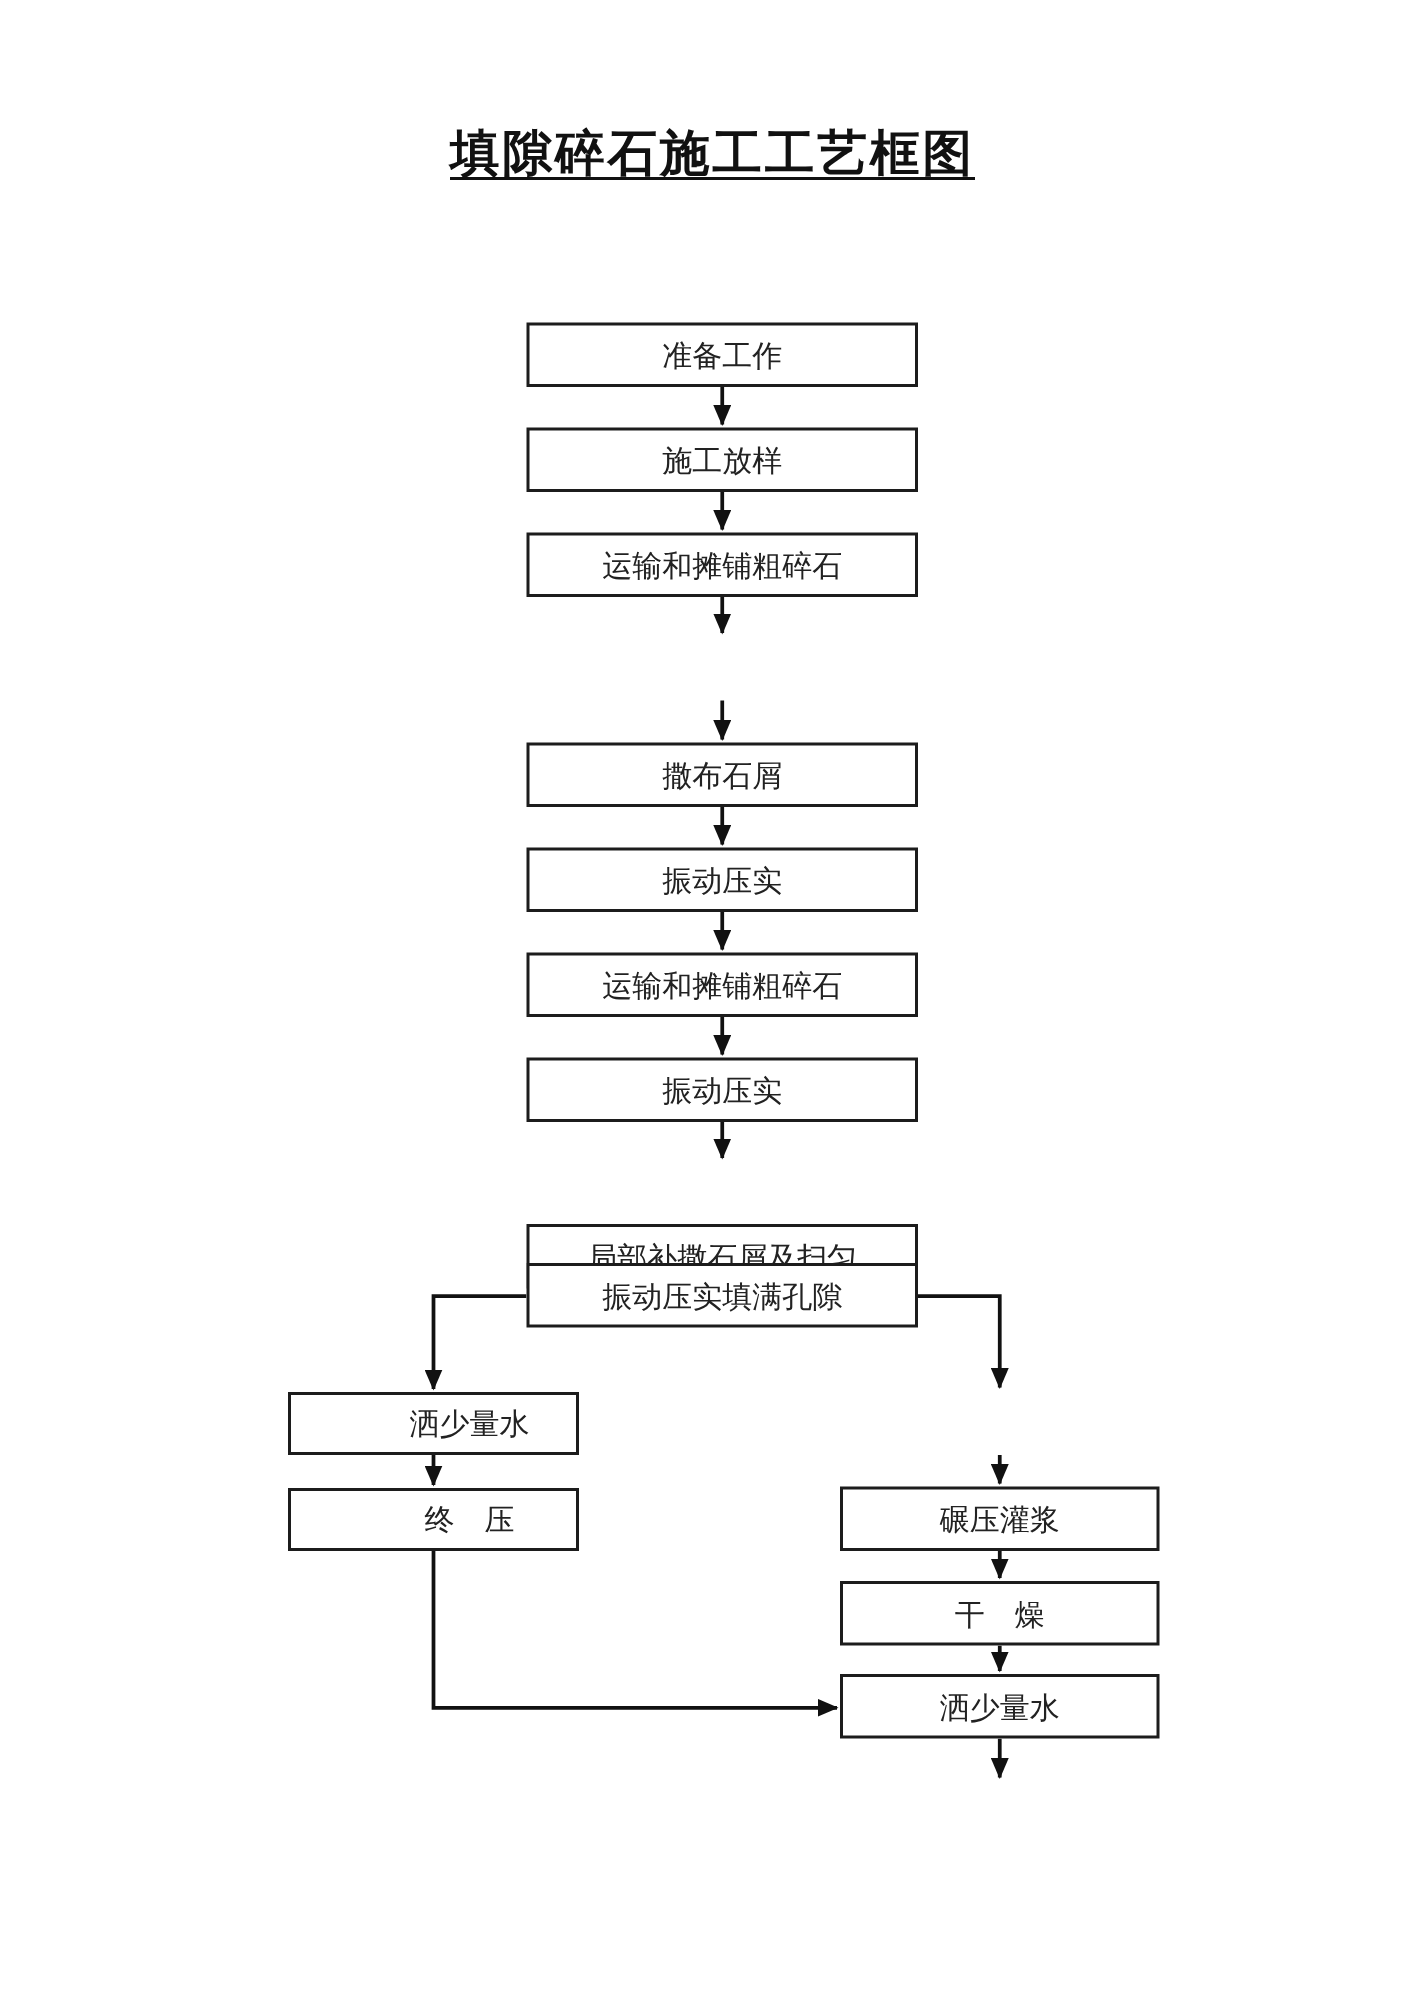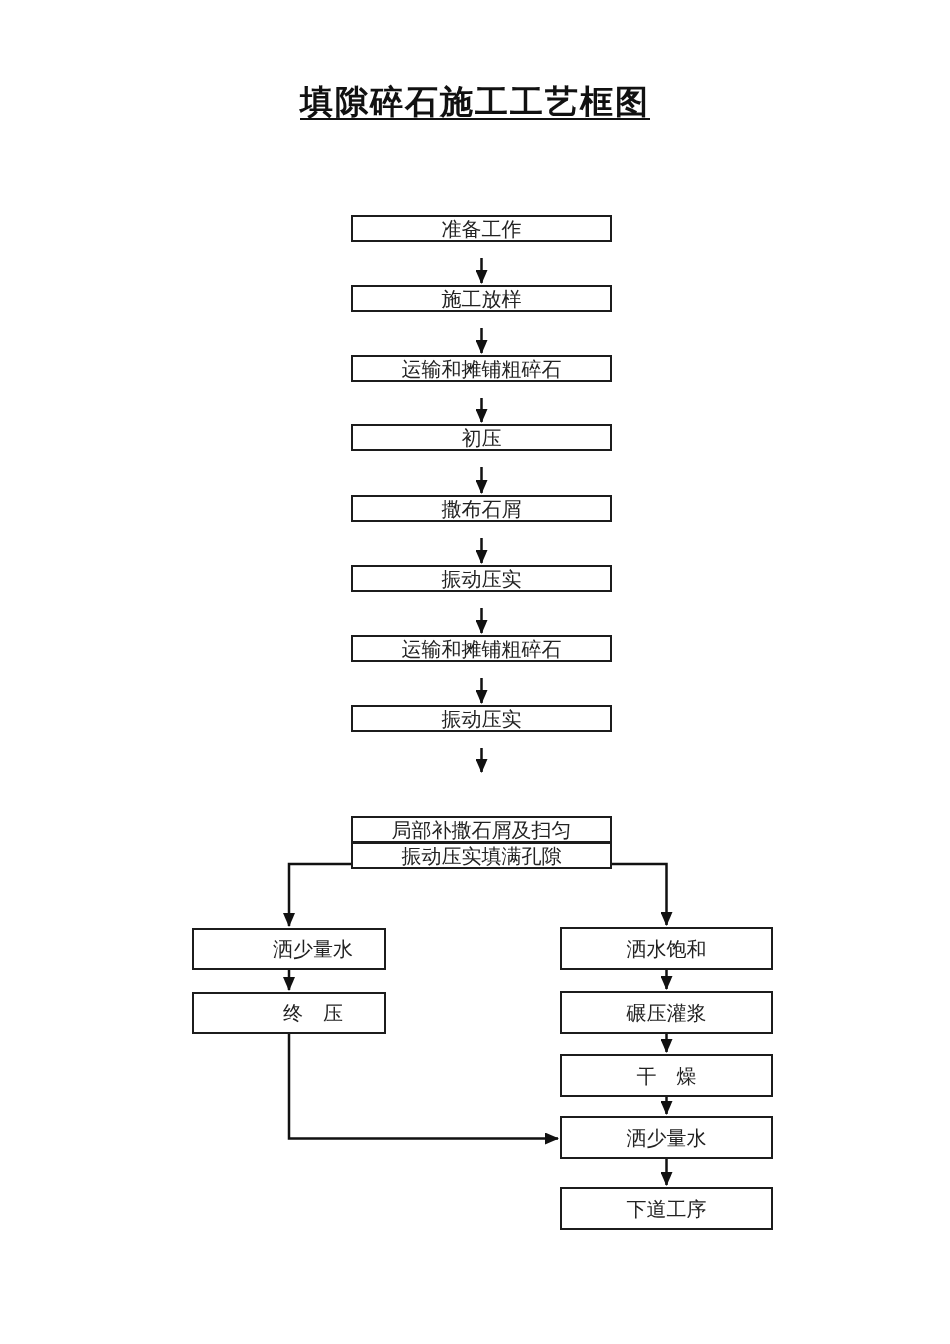--- a/index.html
+++ b/index.html
@@ -41,21 +41,21 @@
     display: flex;
     align-items: center;
     justify-content: center;
     font-size: 20px;
     line-height: 1;
     color: #222222;
     white-space: nowrap;
   }
   .node span { display: inline-block; }
   
-  .main-col { left: 351px; width: 261px; height: 27px; }
+  .main-col { left: 351px; width: 261px; height: 43px; }
   .left-col { left: 192px; width: 194px; height: 42px; padding-left: 48px; }
   .right-col { left: 560px; width: 213px; height: 43px; }
 </style>
 </head>
 <body>
 
 <div class="page">
 
   <h1 class="title">填隙碎石施工工艺框图</h1>
 
@@ -91,23 +91,20 @@
 
   <div class="node main-col" style="top:215px">
     <span>准备工作</span>
   </div>
   <div class="node main-col" style="top:285px">
     <span>施工放样</span>
   </div>
   <div class="node main-col" style="top:355px">
     <span>运输和摊铺粗碎石</span>
   </div>
-  <div class="node main-col" style="top:424px">
-    <span>初压</span>
-  </div>
   <div class="node main-col" style="top:495px">
     <span>撒布石屑</span>
   </div>
   <div class="node main-col" style="top:565px">
     <span>振动压实</span>
   </div>
   <div class="node main-col" style="top:635px">
     <span>运输和摊铺粗碎石</span>
   </div>
   <div class="node main-col" style="top:705px">
@@ -120,29 +117,23 @@
     <span>振动压实填满孔隙</span>
   </div>
 
   <div class="node left-col" style="top:928px">
     <span>洒少量水</span>
   </div>
   <div class="node left-col" style="top:992px">
     <span>终　压</span>
   </div>
 
-  <div class="node right-col" style="top:927px">
-    <span>洒水饱和</span>
-  </div>
   <div class="node right-col" style="top:991px">
     <span>碾压灌浆</span>
   </div>
   <div class="node right-col" style="top:1054px">
     <span>干　燥</span>
   </div>
   <div class="node right-col" style="top:1116px">
     <span>洒少量水</span>
   </div>
-  <div class="node right-col" style="top:1187px">
-    <span>下道工序</span>
-  </div>
 
 </div>
 
 </body></html>

